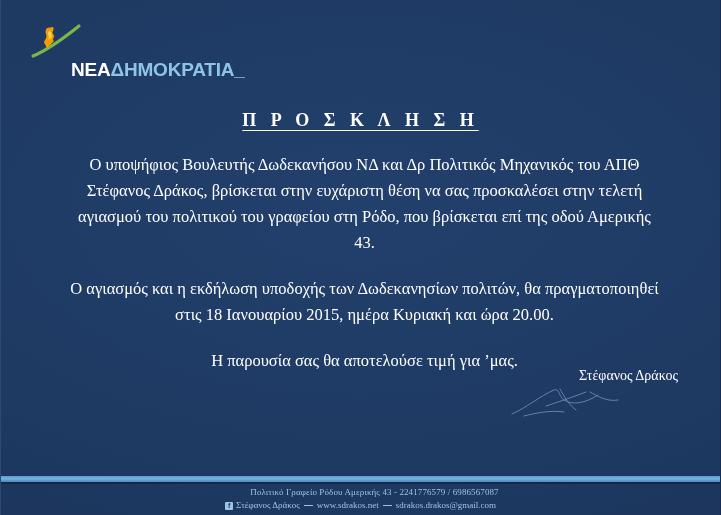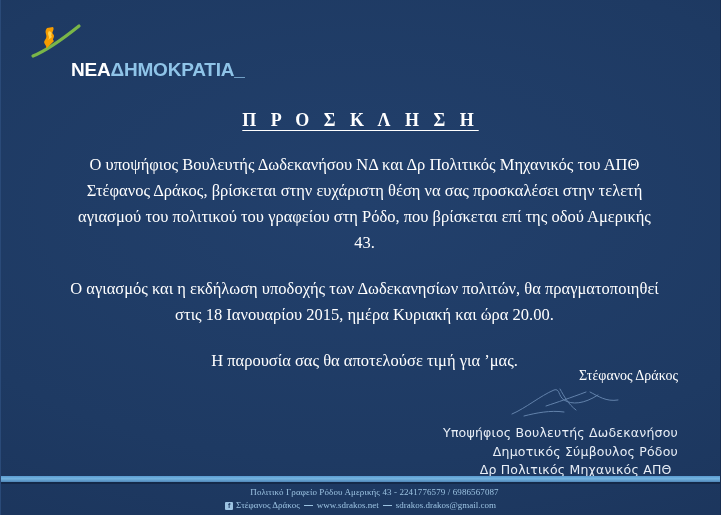--- a/index.html
+++ b/index.html
@@ -218,25 +218,20 @@
       <svg width="120" height="34" viewBox="0 0 120 34">
         <g stroke="#6f8fb8" stroke-width="1" fill="none" stroke-linecap="round" opacity="0.85">
           <path d="M6 28 C 20 22, 34 10, 48 4 C 54 2, 52 10, 58 14 C 66 19, 78 18, 92 9"></path>
           <path d="M40 20 C 52 16, 64 12, 80 6"></path>
           <path d="M54 3 C 58 10, 62 18, 70 24"></path>
           <path d="M84 6 C 92 10, 100 16, 112 14"></path>
           <path d="M18 30 C 30 27, 44 24, 58 26"></path>
         </g>
       </svg>
     </div>
-    <div class="signature-credentials">
-      <div>Υποψήφιος Βουλευτής Δωδεκανήσου</div>
-      <div>Δημοτικός Σύμβουλος Ρόδου</div>
-      <div>Δρ Πολιτικός Μηχανικός ΑΠΘ_</div>
-    </div>
   </div>
 
   <div class="footer-rule"></div>
   <div class="footer-rule-shadow"></div>
   <div class="invite-footer">
     <div class="footer-line-1">Πολιτικό Γραφείο Ρόδου Αμερικής 43 - 2241776579 / 6986567087</div>
     <div class="footer-line-2">
       <span class="facebook-badge">f</span>
       <span>Στέφανος Δράκος</span>
       <span class="footer-sep"></span>

